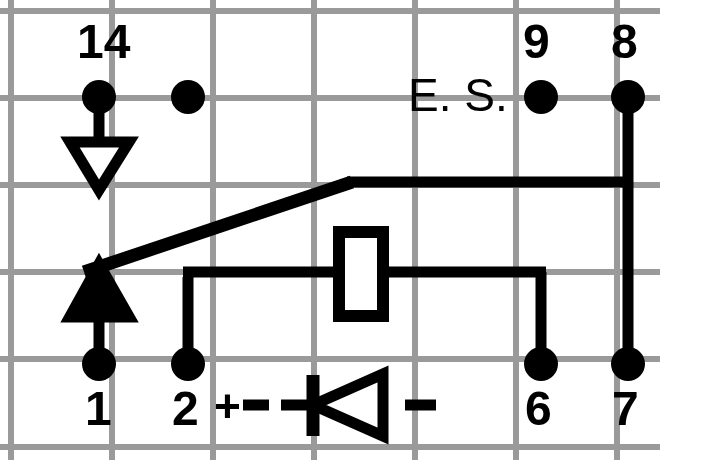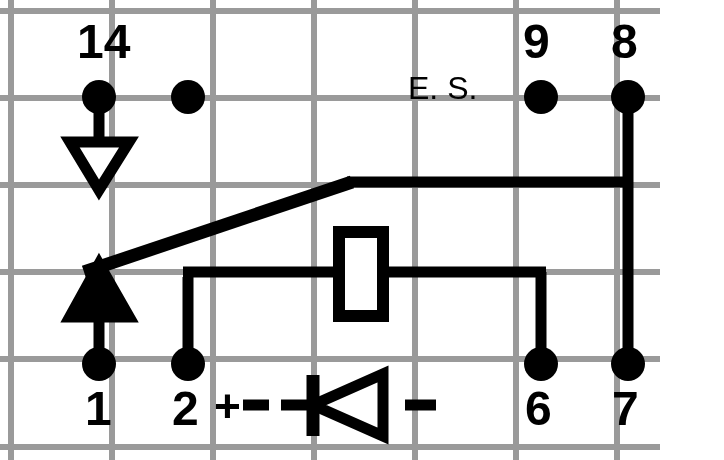--- a/index.html
+++ b/index.html
@@ -109,17 +109,17 @@
 
   <div class="node-label" style="left:77px; top:18px; font-size:48px;">14</div>
   <div class="node-label" style="left:523px; top:18px; font-size:48px;">9</div>
   <div class="node-label" style="left:611px; top:18px; font-size:48px;">8</div>
 
   <div class="node-label" style="left:85px; top:385px; font-size:48px;">1</div>
   <div class="node-label" style="left:172px; top:385px; font-size:48px;">2</div>
   <div class="node-label" style="left:525px; top:385px; font-size:48px;">6</div>
   <div class="node-label" style="left:612px; top:385px; font-size:48px;">7</div>
 
-  <div class="node-label" style="left:408px; top:72px; font-size:32px; font-weight:normal;">E. S.</div>
+  <div class="node-label" style="left:408px; top:72px; font-size:46px; font-weight:normal;">E. S.</div>
 
   <div class="node-label" style="left:214px; top:383px; font-size:46px;">+</div>
 
 </div>
 
 </body></html>

